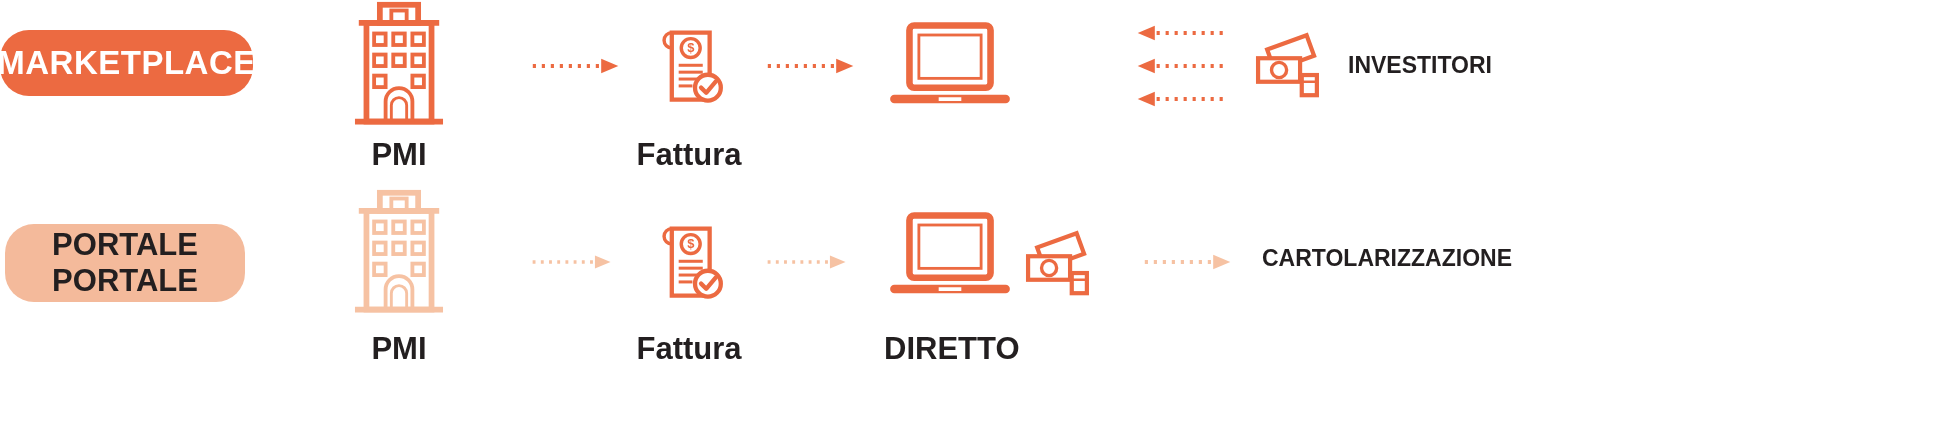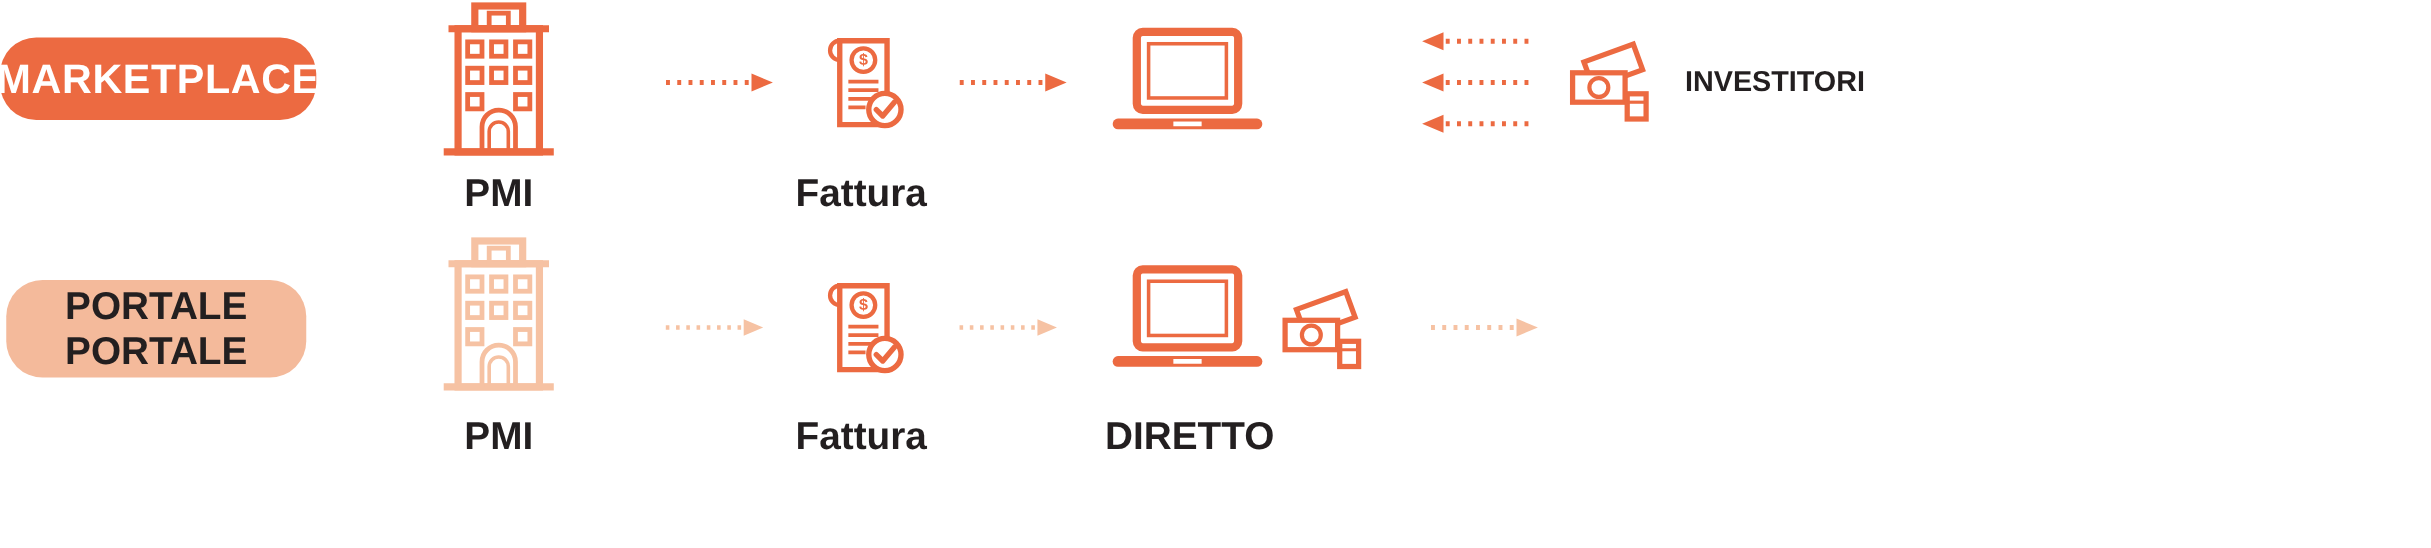--- a/index.html
+++ b/index.html
@@ -200,14 +200,15 @@
       </svg>
   </div>
   <div class="abs node-label" style="left:884px;top:331px;width:132px;">DIRETTO</div>
 
   <div class="abs ic-light" style="left:1143px;top:251px;width:90px;height:22px;">
     <svg viewBox="0 0 100 22">
         <use href="#sym-arrow-right"></use>
       </svg>
   </div>
 
+  <div class="abs flow-label" style="left:1262px;top:245px;">CARTOLARIZZAZIONE</div>
 
 </div>
 
 </body></html>

